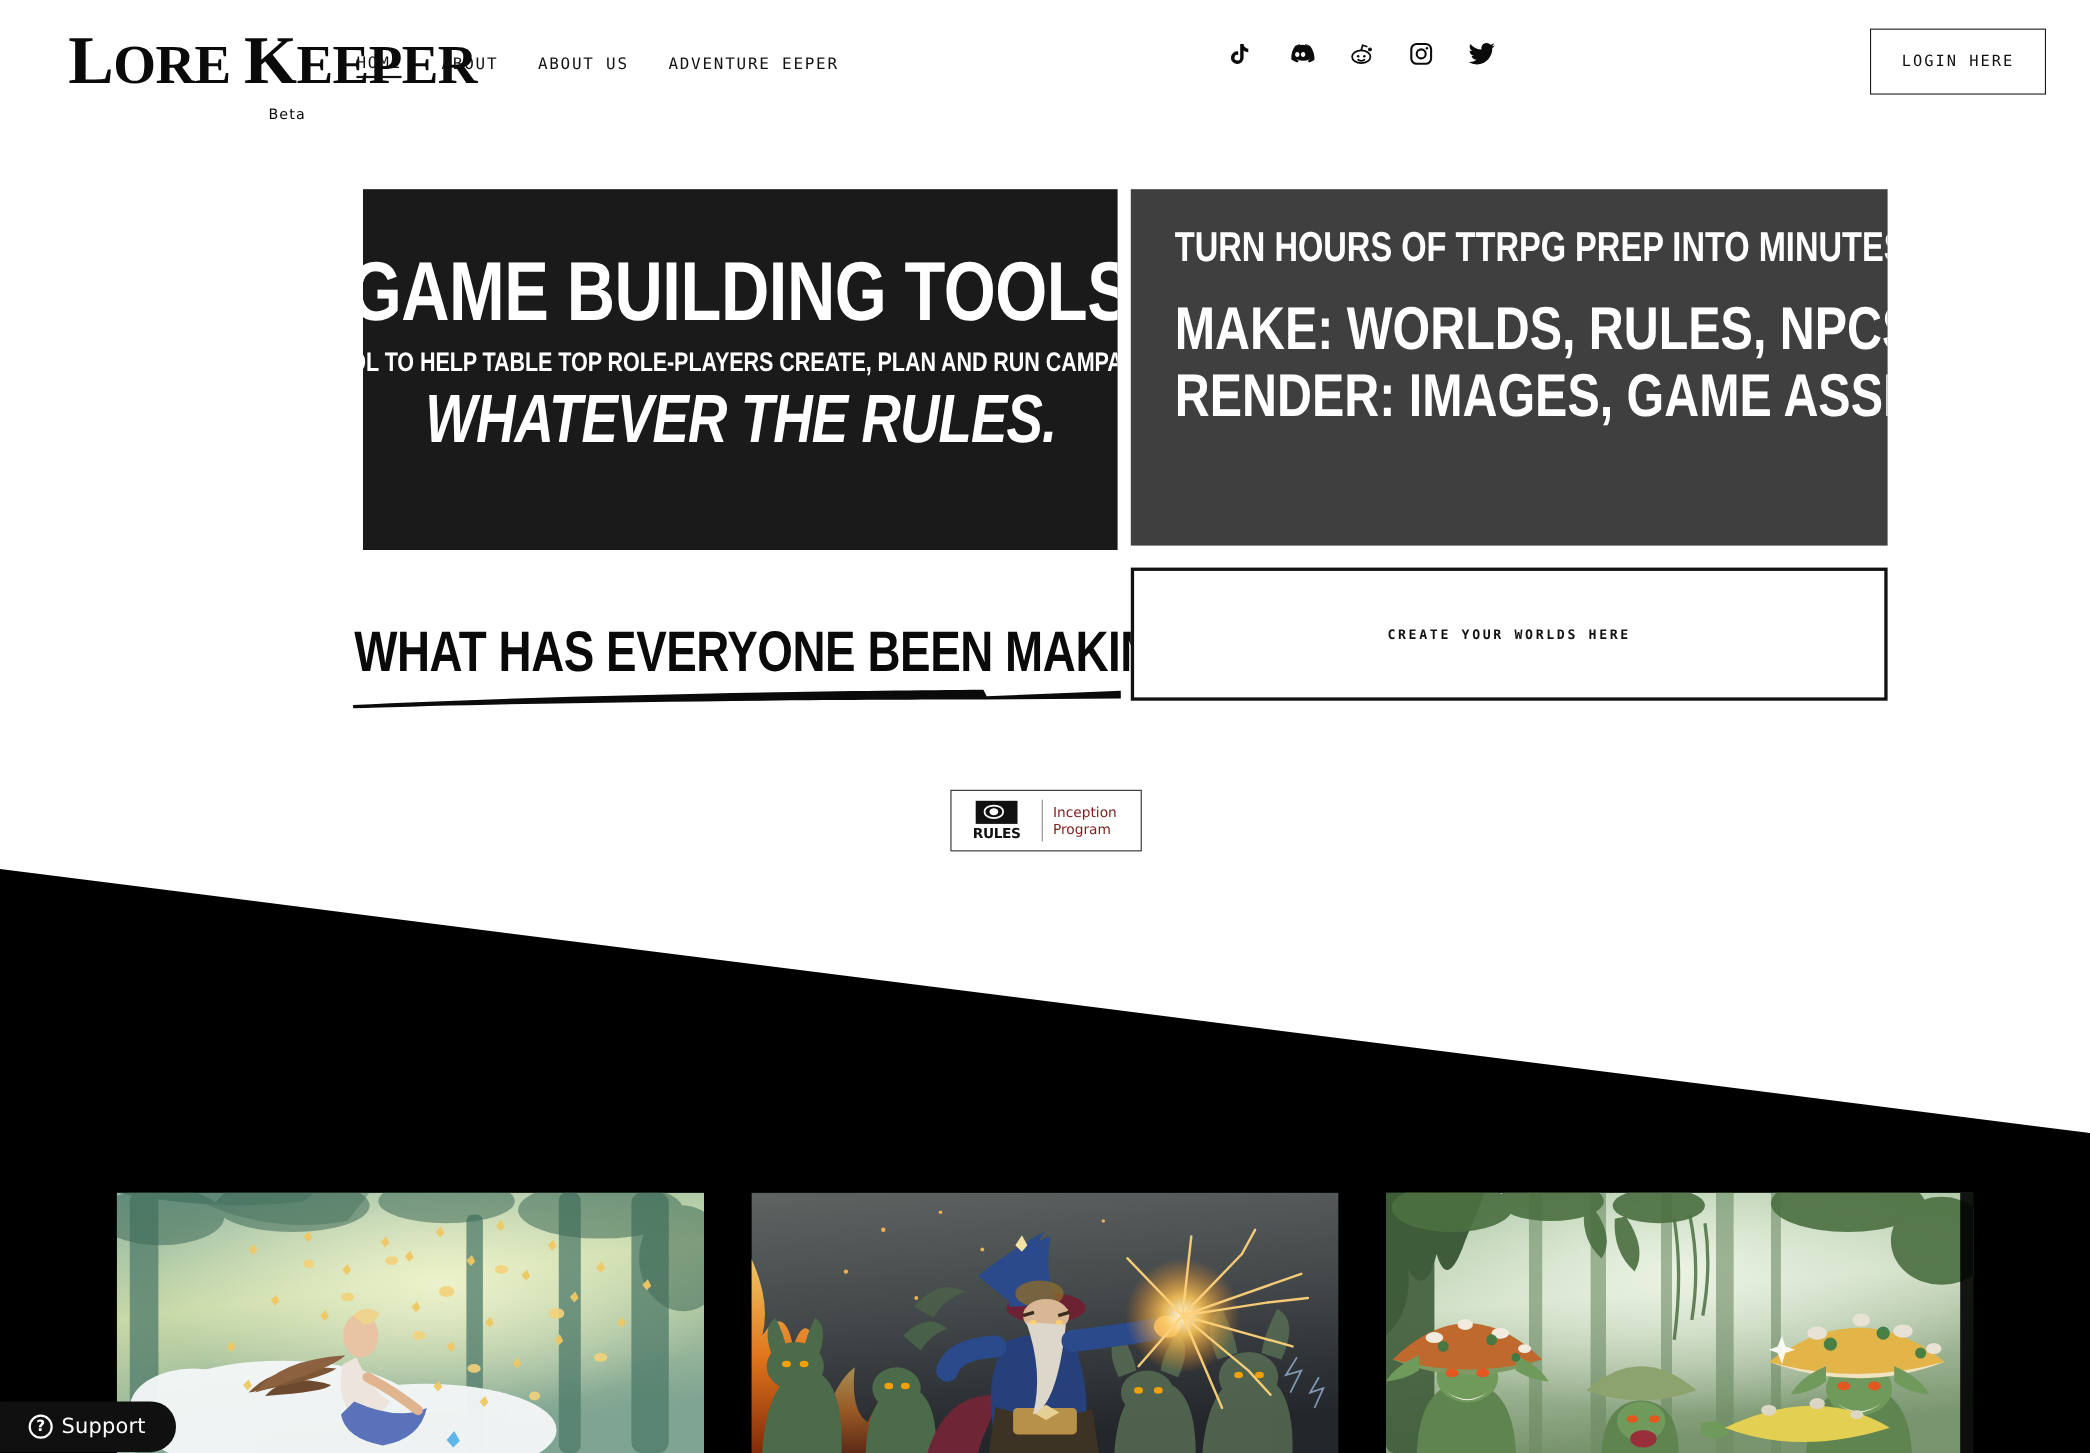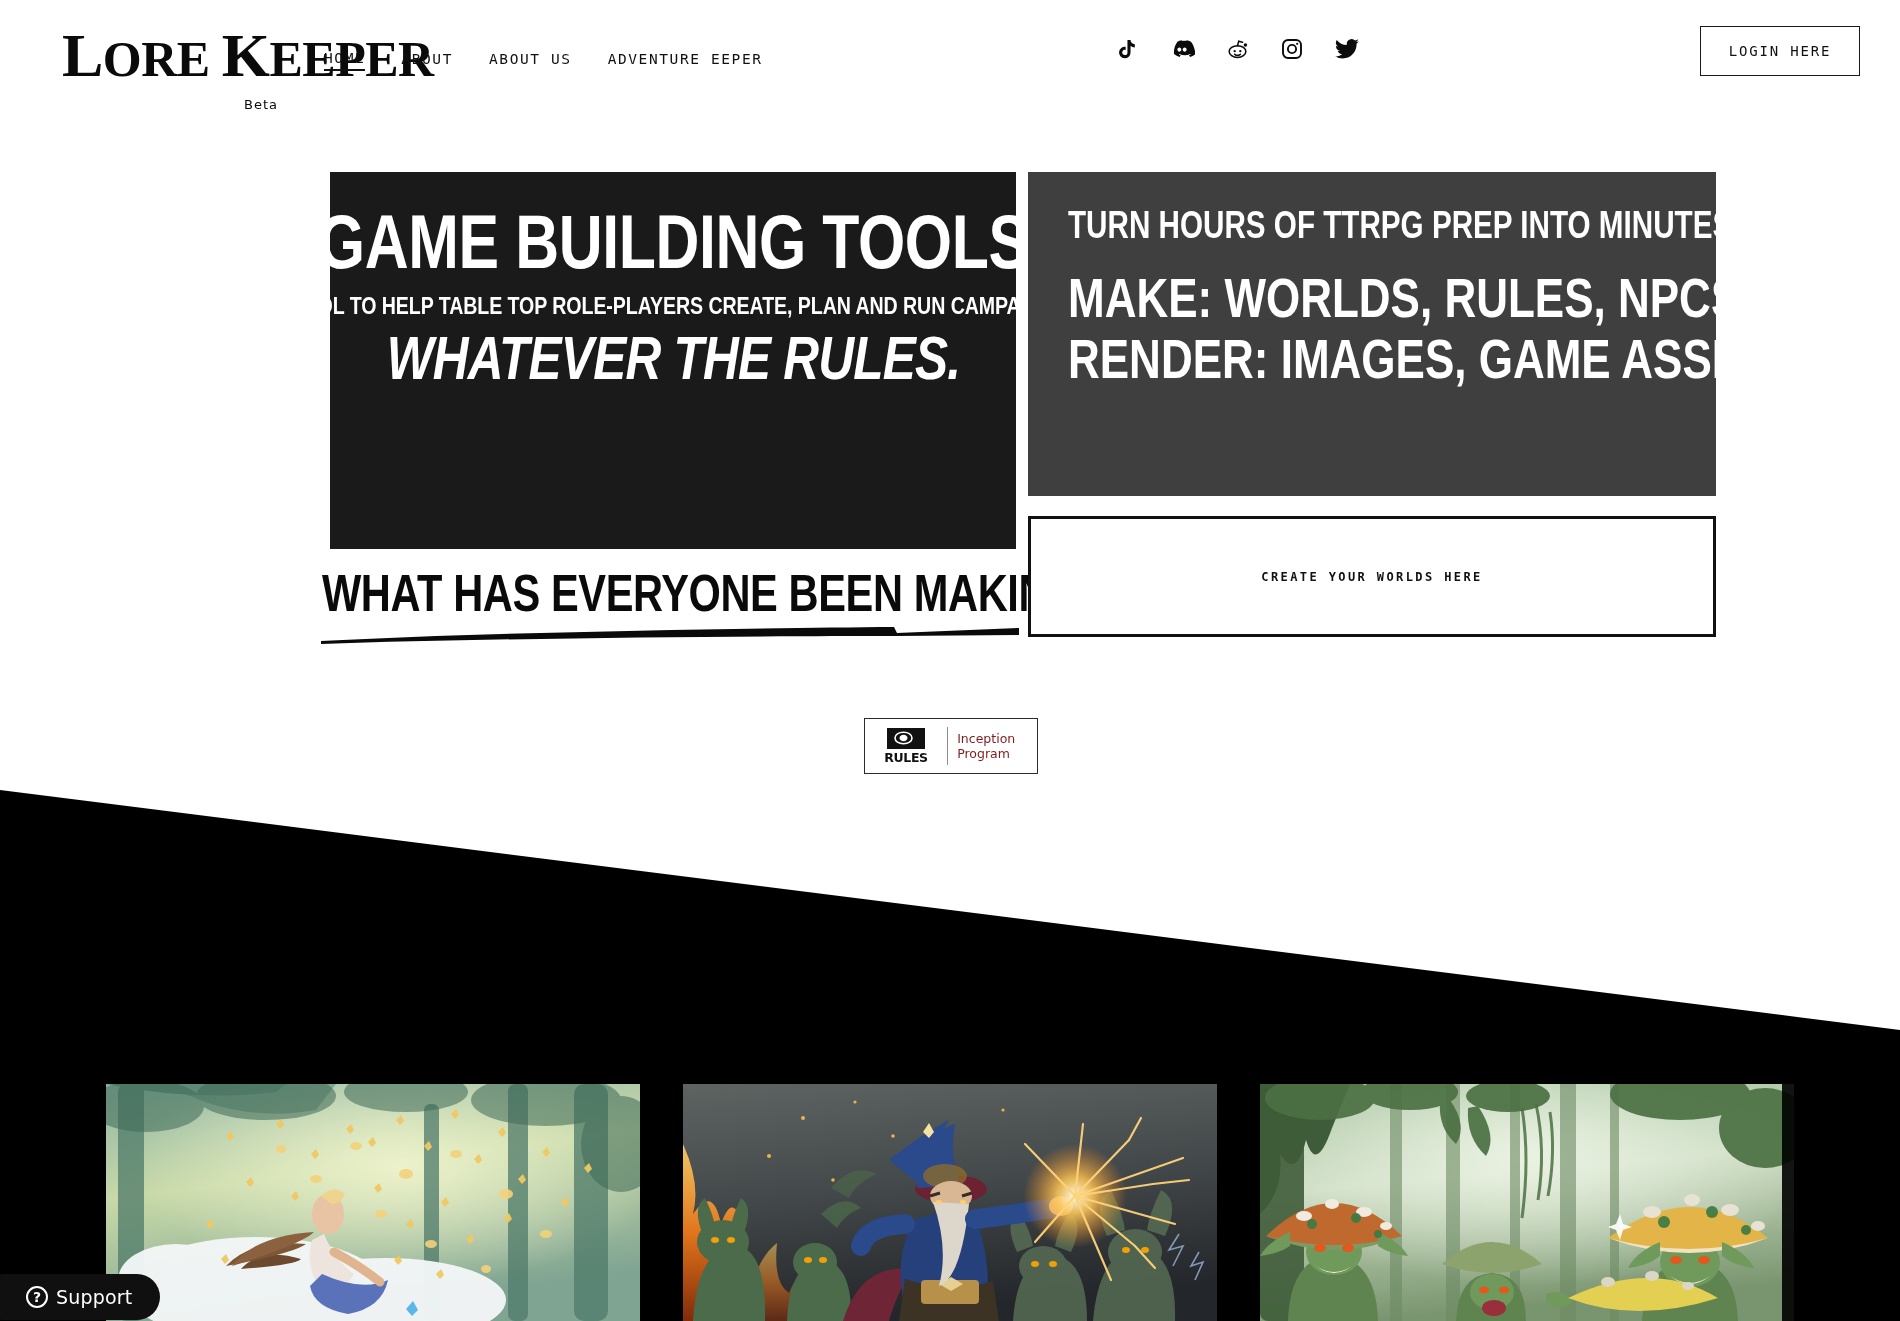--- a/index.html
+++ b/index.html
@@ -94,46 +94,46 @@
     display: flex; align-items: center; justify-content: center;
     color: #0b0b0b;
   }
   .socials svg { display:block; }
 
   .login-btn {
     position: absolute;
     right: 40px;
     top: 26px;
     width: 160px;
-    height: 50px;
+    height: 60px;
     border: 1.6px solid #1a1a1a;
     background: #ffffff;
     display: flex;
     align-items: center;
     justify-content: center;
     font-family: "DejaVu Sans Mono", monospace;
     font-size: 14px;
     letter-spacing: 1.8px;
     color: #111111;
     cursor: pointer;
   }
 
   
   .hero-black {
     position: absolute;
     left: 330px;
     top: 172px;
     width: 686px;
-    height: 377px;
+    height: 328px;
     background: #1a1a1a;
     display: flex;
     flex-direction: column;
     align-items: center;
     justify-content: flex-start;
-    padding-top: 32px;
+    padding-top: 56px;
     overflow: hidden;
   }
   .cond {
     font-family: "Liberation Sans Narrow", "Liberation Sans", sans-serif;
     font-weight: 700;
     color: #ffffff;
     text-transform: uppercase;
     transform: scaleX(0.80);
     transform-origin: center center;
     white-space: nowrap;

